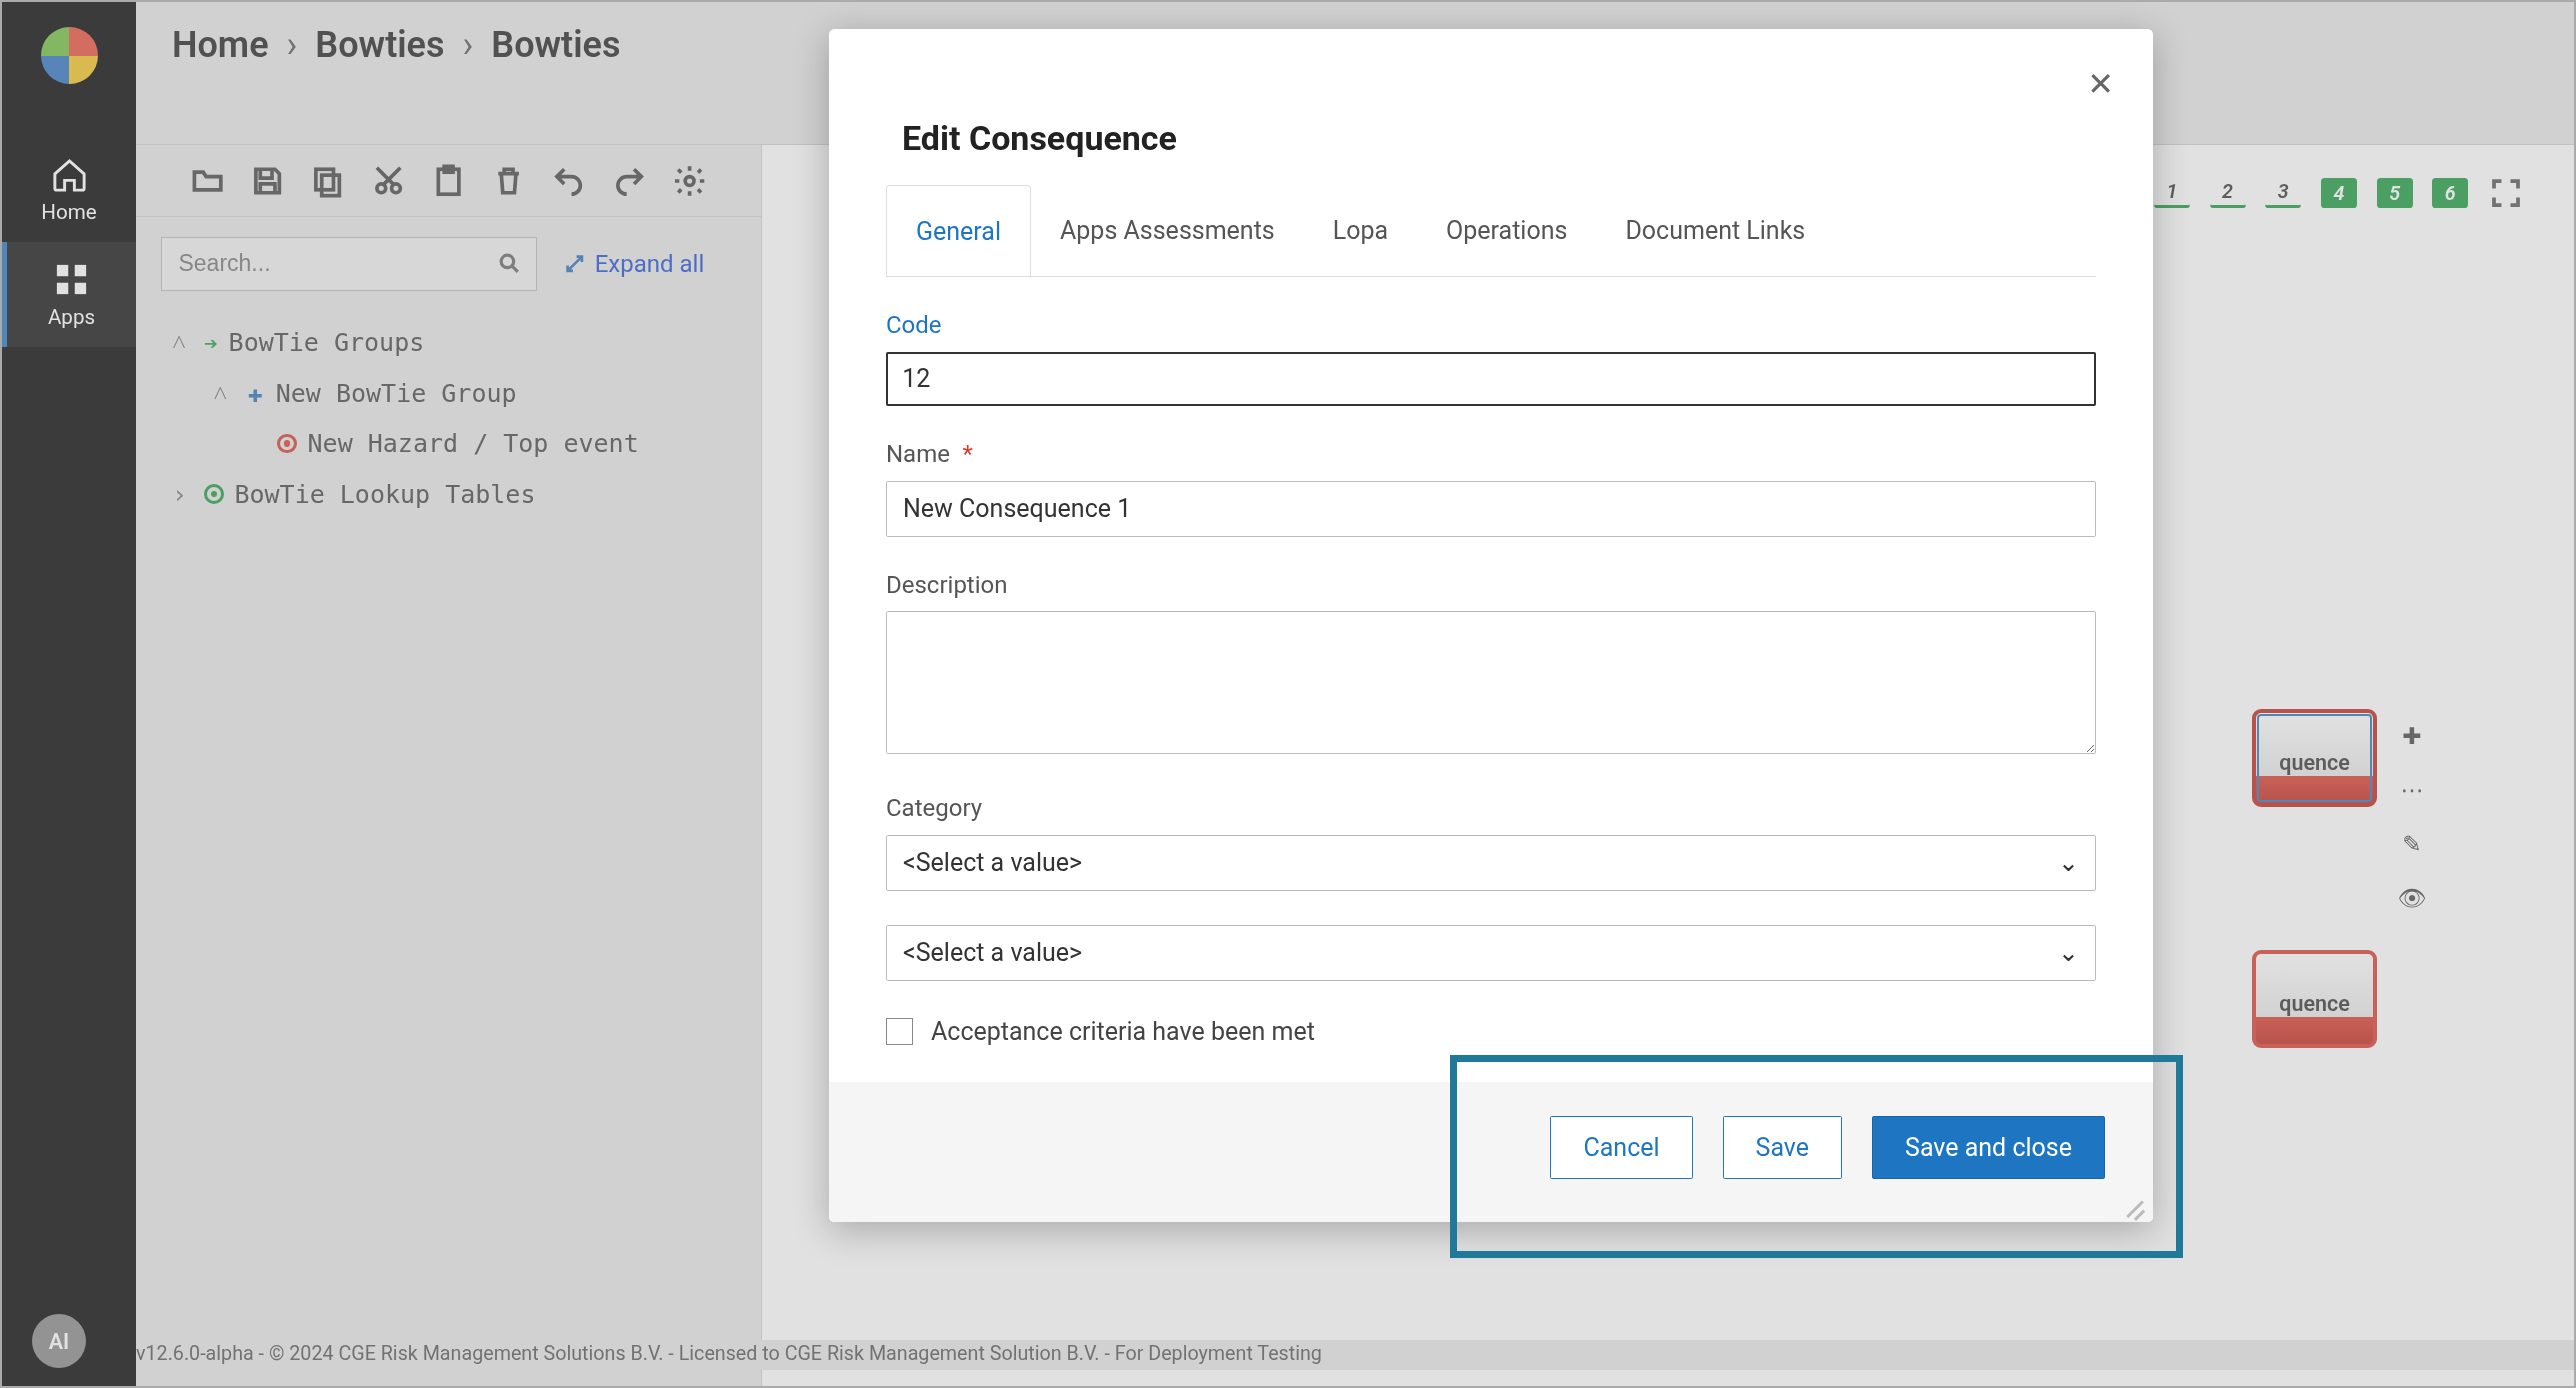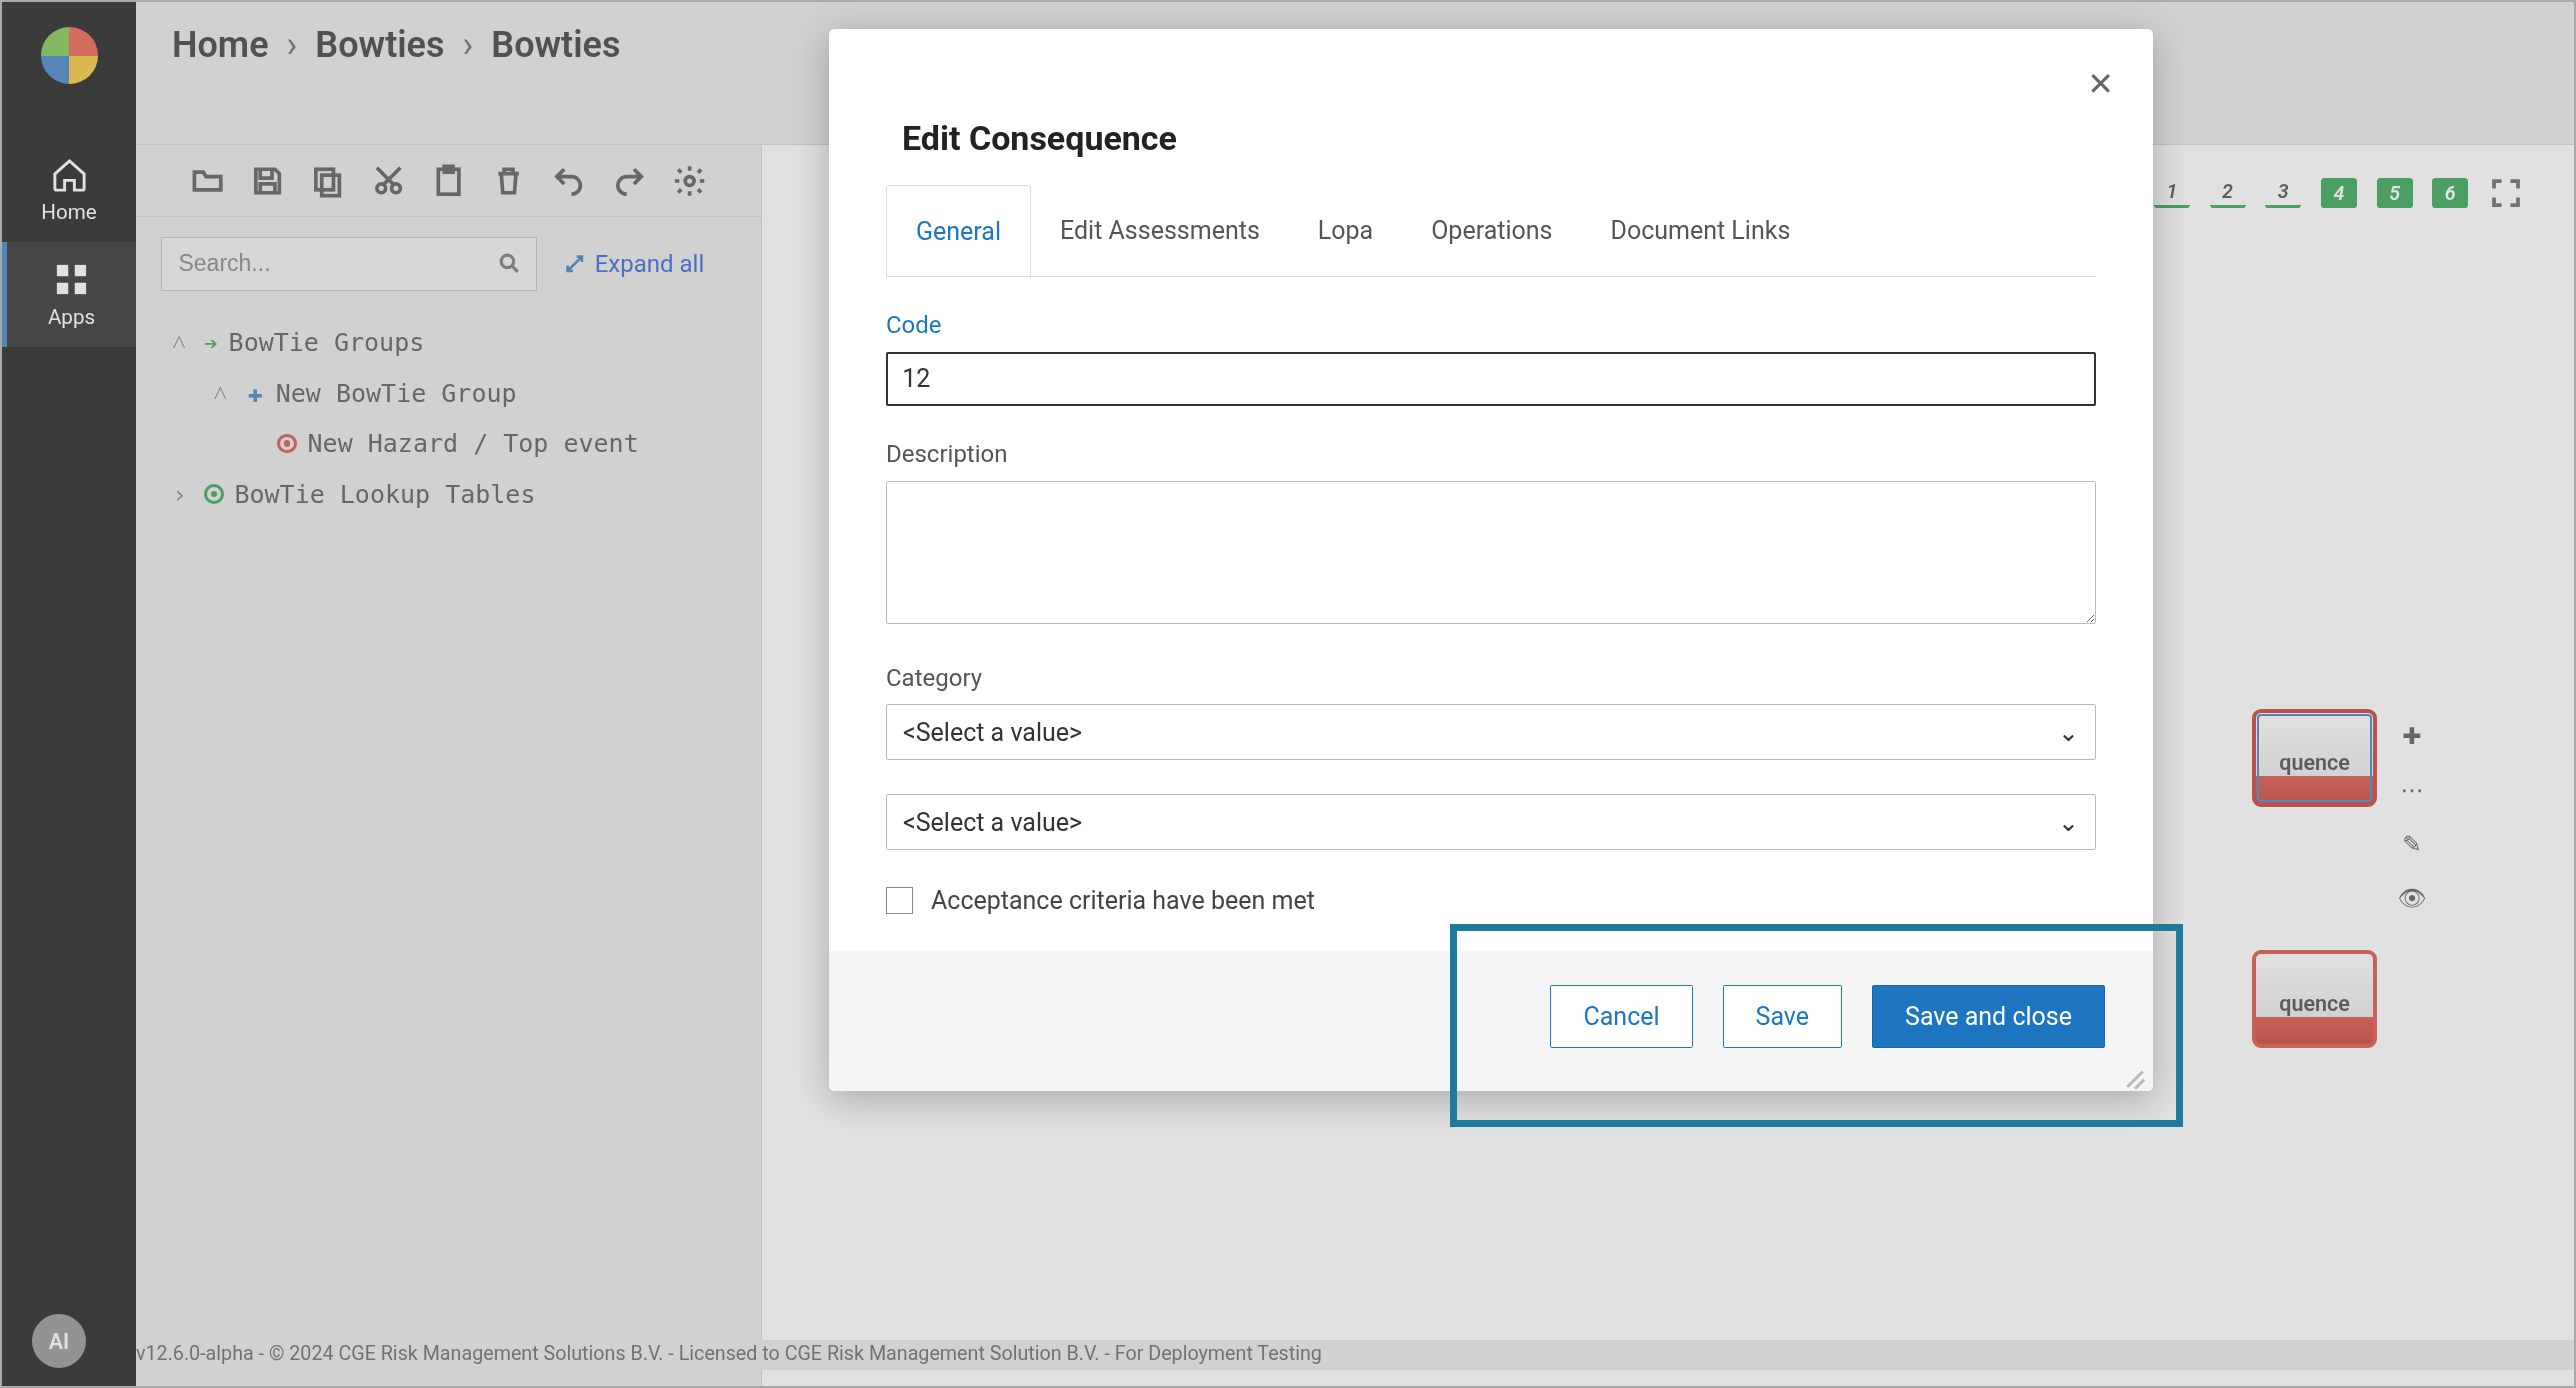--- a/index.html
+++ b/index.html
@@ -245,31 +245,38 @@
 </div>
 
 <div class="dimmer"></div>
 
 <div class="modal">
   <span class="modal-close">✕</span>
   <div class="modal-body">
     <h2>Edit Consequence</h2>
     <div class="tabs">
       <div class="tab active">General</div>
-      <div class="tab">Edit Assessments</div>
+      <div class="tab">Apps Assessments</div>
       <div class="tab">Lopa</div>
       <div class="tab">Operations</div>
       <div class="tab">Document Links</div>
     </div>
 
     <div class="field">
       <div class="field-label active">Code</div>
       <input type="text" class="focused" value="12" style="">
     </div>
 
+    <div class="field">
+      <div class="field-label">
+        <span>Name</span>
+        <span class="req">*</span>
+      </div>
+      <input type="text" value="New Consequence 1" style="">
+    </div>
 
     <div class="field">
       <div class="field-label">Description</div>
       <textarea style=""></textarea>
     </div>
 
     <div class="field">
       <div class="field-label">Category</div>
       <div class="select">
         <span>&lt;Select a value&gt;</span>

